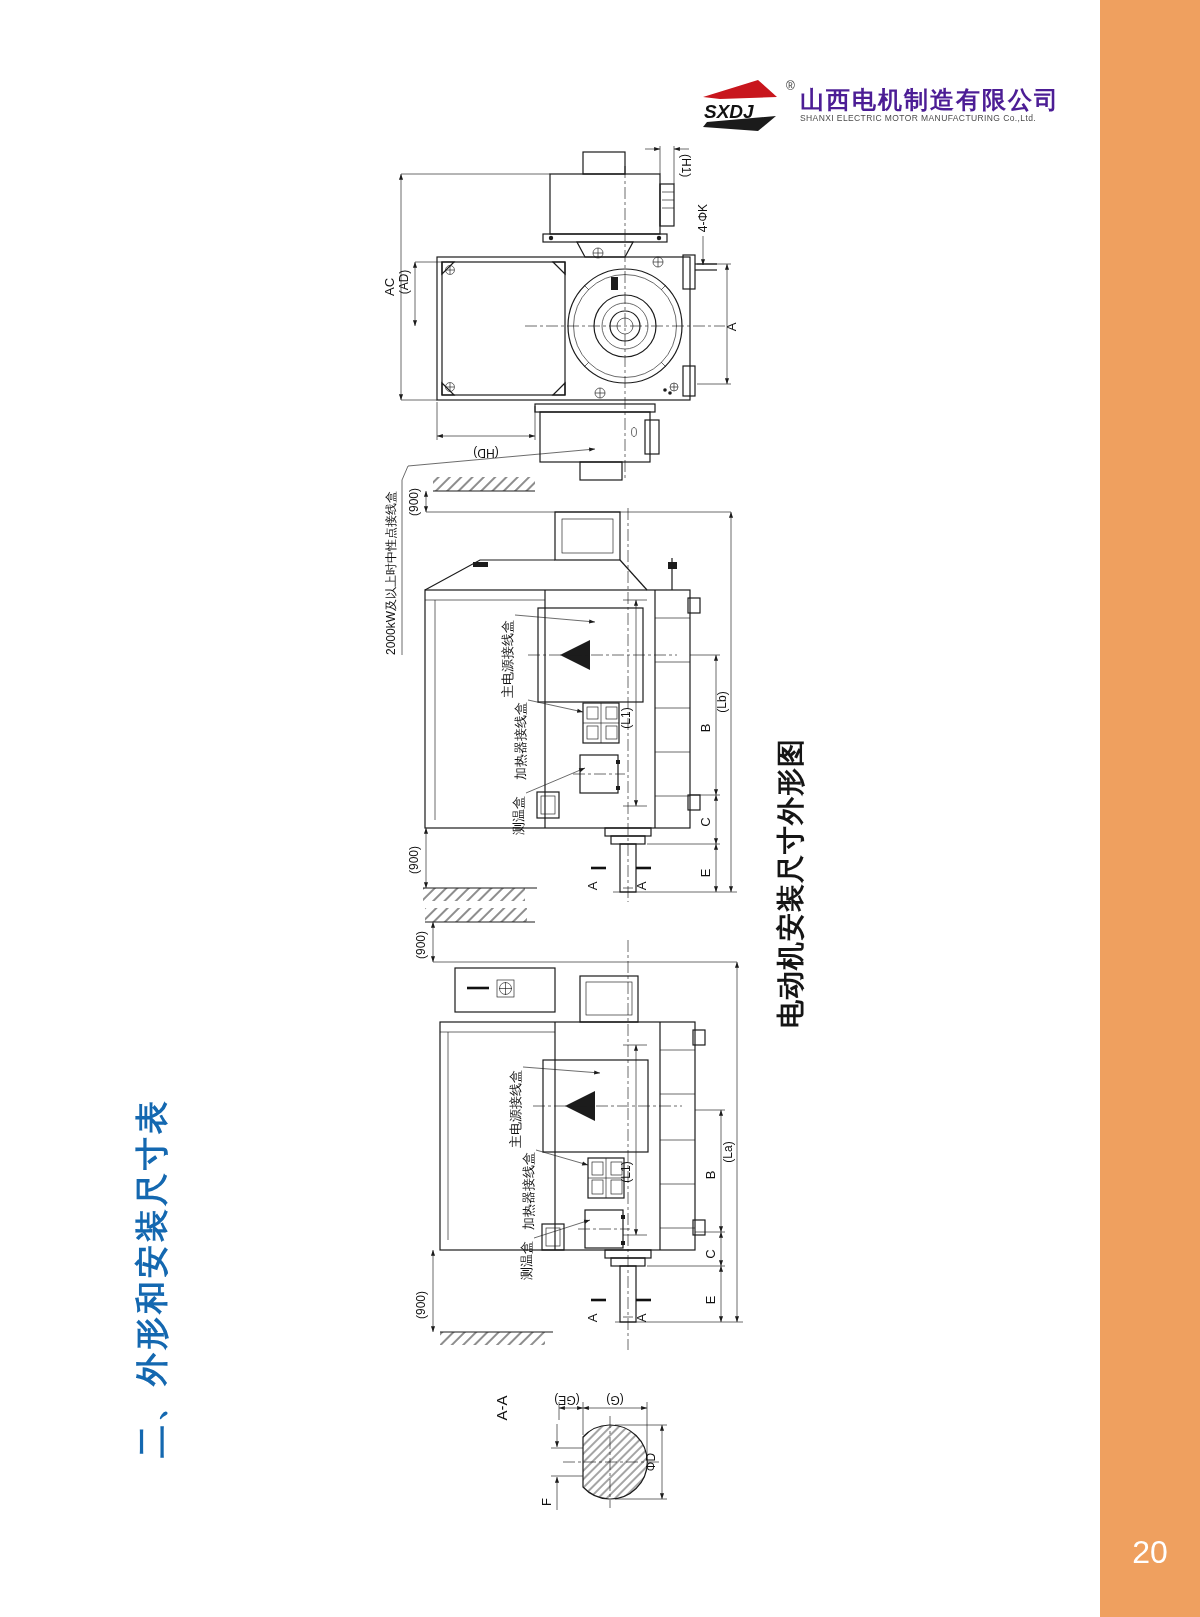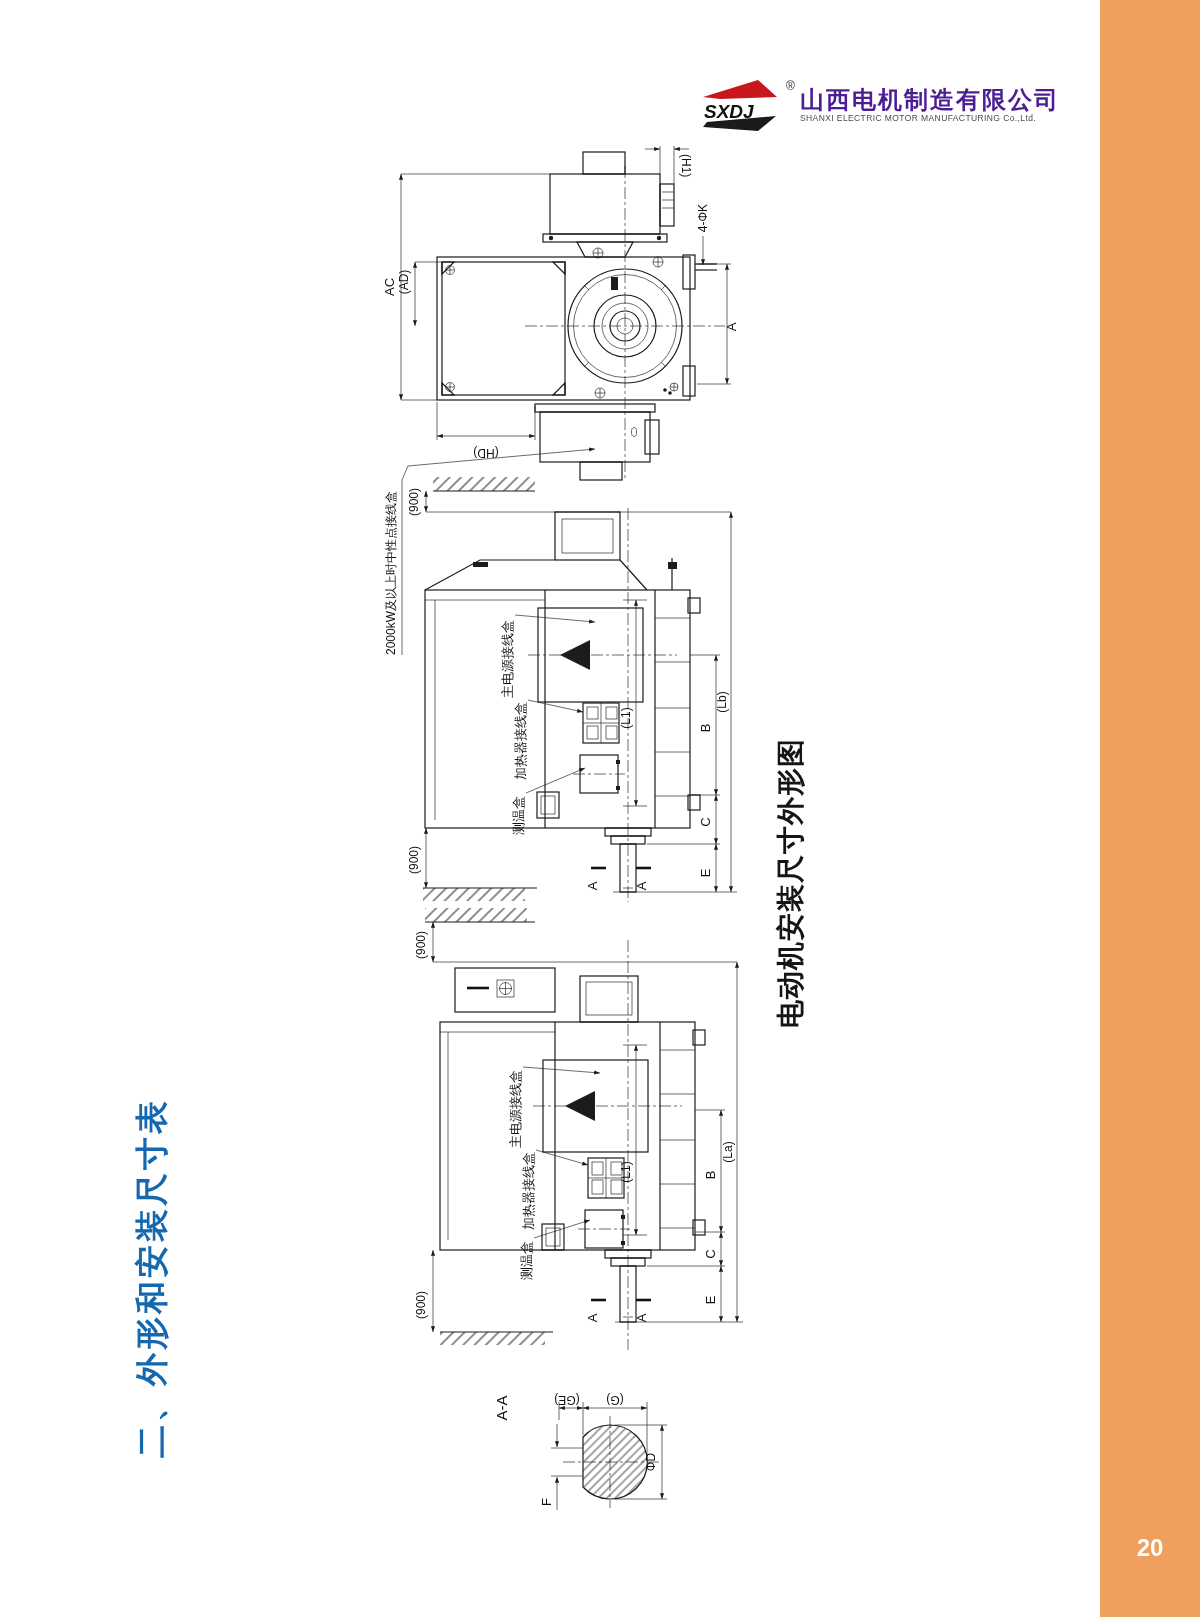--- a/index.html
+++ b/index.html
@@ -1,20 +1,20 @@
 <!DOCTYPE html>
 <html><head>
 <meta charset="utf-8">
 <style>
   html,body{margin:0;padding:0;background:#fff;}
   .page{position:relative;width:1200px;height:1617px;background:#ffffff;overflow:hidden;
         font-family:"Liberation Sans",sans-serif;}
   .accent-bar{position:absolute;left:1100px;top:0;width:100px;height:1617px;background:#EFA05F;}
   .page-num{position:absolute;left:1100px;top:1534px;width:100px;text-align:center;
-            color:#fff;font-size:24px;font-weight:bold;}
+            color:#fff;font-size:32px;font-weight:normal;}
   
   .vrot{position:absolute;transform-origin:0 0;transform:rotate(-90deg);white-space:nowrap;}
   .fig-title{left:772px;top:1028px;font-size:28px;font-weight:bold;color:#151515;letter-spacing:1px;}
   .sec-title{left:130px;top:1458px;font-size:33px;font-weight:bold;color:#1468B0;letter-spacing:3px;}
   .logo-cn{position:absolute;left:800px;top:84px;font-size:24px;font-weight:bold;color:#4c1d95;letter-spacing:2px;}
   .logo-en{position:absolute;left:800px;top:113px;font-size:8.5px;color:#4a4a4a;letter-spacing:0.4px;white-space:nowrap;text-align:center;}
   .logo-reg{position:absolute;left:786px;top:79px;font-size:12px;color:#333;}
   svg.dwg{position:absolute;overflow:visible;}
   svg.dwg text{fill:#111;stroke:none;font-family:"Liberation Sans",sans-serif;}
   .o{stroke:#1c1c1c;fill:none;stroke-width:1.2px;}

